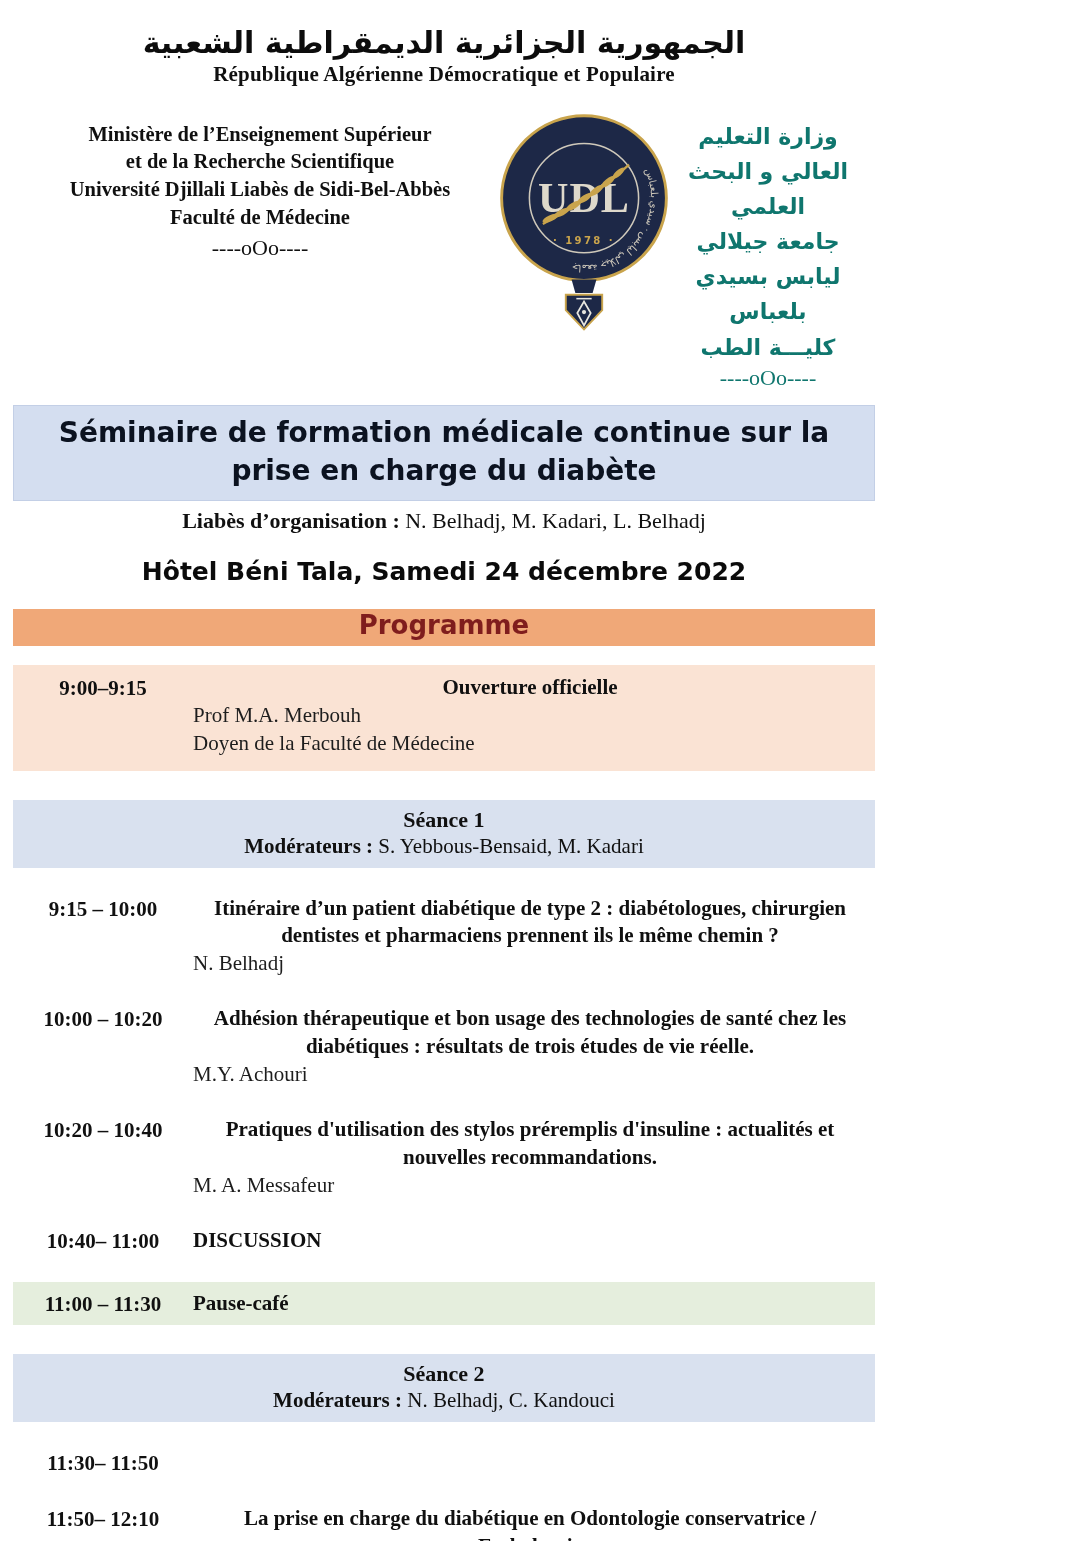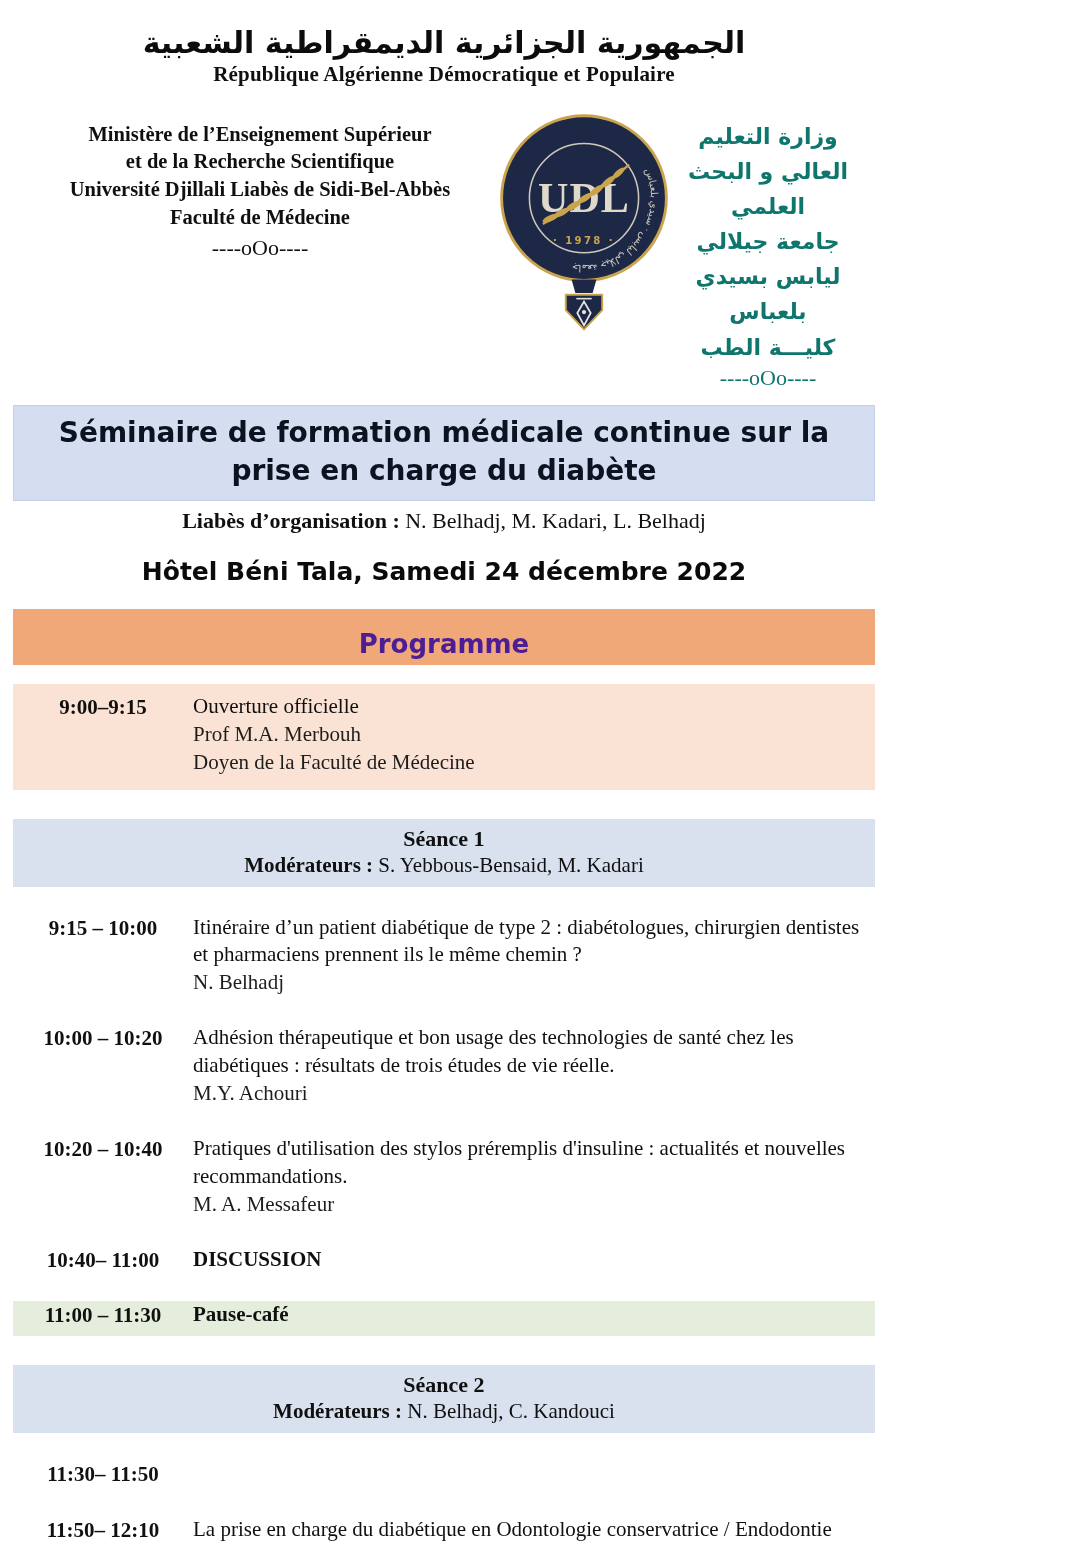--- a/index.html
+++ b/index.html
@@ -45,49 +45,49 @@
   .committee { text-align:center; font-size:22px; margin-top:7px; }
   .committee b { font-weight:bold; }
   .venue {
     text-align:center; margin-top:23px; color:#0b0b0b;
     font-family:"DejaVu Sans","Liberation Sans",sans-serif;
     font-weight:bold; font-size:25px;
   }
 
   .programme-banner {
     margin-top:23px; background:var(--programme-banner-bg,#f0a878);
-    text-align:center; padding:20px 0 6px;
+    text-align:center; padding:1px 0 6px;
     font-family:"DejaVu Sans","Liberation Sans",sans-serif;
-    font-weight:bold; font-size:26px; color:#4c1d95;
+    font-weight:bold; font-size:26px; color:#7f1d1d;
   }
 
   
   .row { display:flex; align-items:flex-start; }
   .time {
     width:180px; flex-shrink:0; text-align:center;
     font-weight:bold; font-size:21px; line-height:1.3; padding-top:1px;
   }
   .talk { flex:1; font-size:21px; line-height:1.33; padding-right:8px; }
-  .talk-title { font-weight:normal; }
+  .talk-title { font-weight:bold;text-align:center; }
   .talk-speaker { font-weight:normal; color:#1d1d1d; }
 
   .opening-row { background:var(--opening-row-bg,#fae3d4); margin-top:19px; padding:9px 0 13px; }
 
   .seance-banner {
     background:var(--seance-banner-bg,#d9e1ef);
     text-align:center; margin-top:29px; padding:7px 0 9px;
   }
   .seance-title { font-weight:bold; font-size:22px; }
   .seance-mods { font-size:21px; margin-top:1px; }
   .seance-mods b { font-weight:bold; }
 
   .talk-row { margin-top:27px; }
   .break-row { margin-top:27px; }
   .break-label { font-weight:bold; font-size:21px; }
-  .pause-row { background:var(--break-row-bg,#e5eedd); padding:0 0 7px;align-items:center; }
+  .pause-row { background:var(--break-row-bg,#e5eedd); padding:8px 0 7px;align-items:center; }
 
   
   .l-navy { fill:var(--logo-navy,#1d2847); }
   .l-gold-s { stroke:var(--logo-gold,#c9a44c); }
   .l-gold-f { fill:var(--logo-gold,#c9a44c); }
   .l-cream-f { fill:#ded9cb; }
 </style>
 </head>
 <body style="--title-banner-bg: #d4def0; --programme-banner-bg: #f0a878; --opening-row-bg: #fae3d4; --seance-banner-bg: #d9e1ef; --break-row-bg: #e5eedd; --logo-navy: #1d2847; --logo-gold: #c9a44c;">
 

